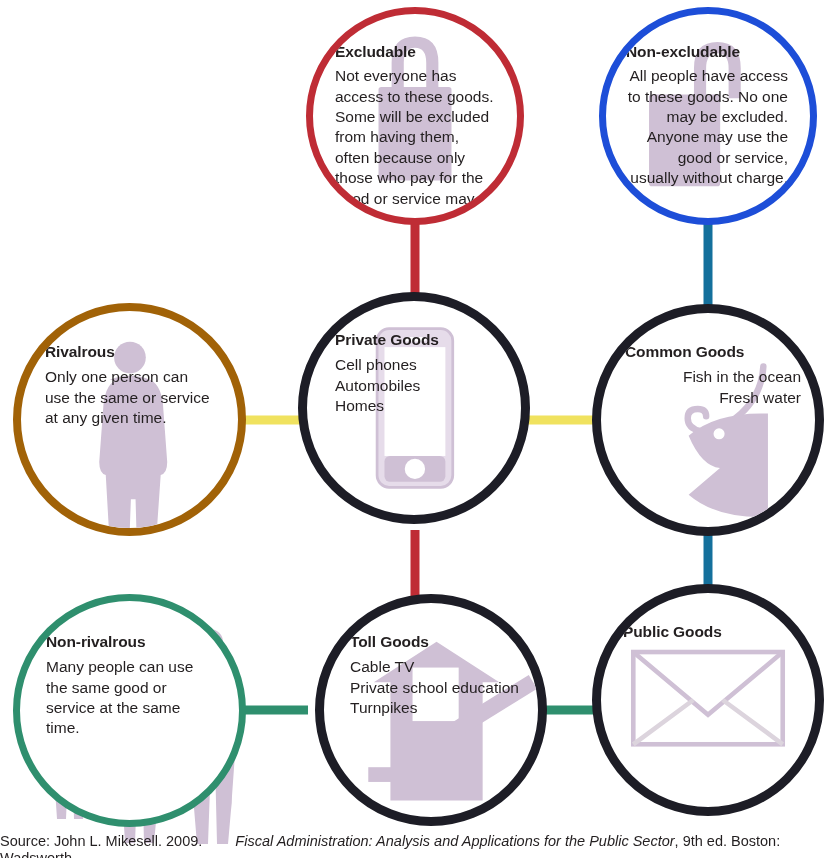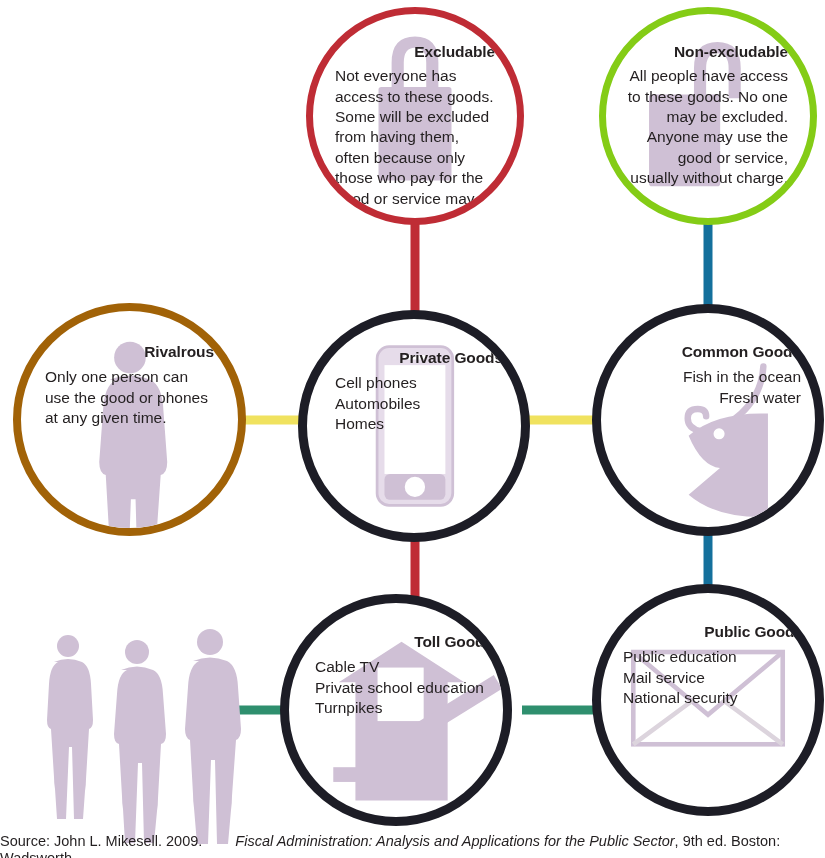--- a/index.html
+++ b/index.html
@@ -21,67 +21,67 @@
   .node .art{
     position:absolute;left:0;top:0;width:100%;height:100%;
     pointer-events:none;
   }
   .node .content{
     position:absolute;left:0;top:0;width:100%;height:100%;
     box-sizing:border-box;
     z-index:3;
   }
   .node .title{
-    text-align:right;
+    text-align:left;
     font-weight:bold;
     font-size:15.5px;
     line-height:1.1;
     letter-spacing:-0.1px;
     color:#231f20;
   }
   .node .body{
     font-size:15.5px;
     line-height:1.32;
     color:#231f20;
     white-space:pre-line;
   }
 
   
   .ring-red{border:7px solid #bf2c35;}
-  .ring-blue{border:7px solid #84cc16;}
+  .ring-blue{border:7px solid #1d4ed8;}
   .ring-yellow{border:8px solid #a16207;}
   .ring-green{border:7px solid #2f8f6e;}
   .ring-dark{border:9px solid #1d1d26;}
 
   
   #n-excludable{left:306px;top:7px;width:218px;height:218px;}
   #n-excludable .content{padding:29px 22px 0 22px;}
   #n-excludable .body{margin-top:6px;}
 
   #n-nonexcludable{left:599px;top:7px;width:218px;height:218px;}
   #n-nonexcludable .content{padding:29px 22px 0 20px;}
   #n-nonexcludable .body{margin-top:6px;text-align:right;}
 
   #n-rivalrous{left:13px;top:303px;width:233px;height:233px;}
   #n-rivalrous .content{padding:32px 24px 0 24px;}
   #n-rivalrous .body{margin-top:7px;}
 
-  #n-private{left:298px;top:310px;width:232px;height:232px;}
+  #n-private{left:298px;top:292px;width:232px;height:232px;}
   #n-private .content{padding:30px 18px 0 28px;}
   #n-private .body{margin-top:7px;}
 
   #n-common{left:592px;top:304px;width:232px;height:232px;}
   #n-common .content{padding:30px 14px 0 24px;}
   #n-common .body{margin-top:7px;text-align:right;}
 
   #n-nonrivalrous{left:13px;top:594px;width:233px;height:233px;}
   #n-nonrivalrous .content{padding:32px 22px 0 26px;}
   #n-nonrivalrous .body{margin-top:7px;}
 
-  #n-toll{left:280px;top:594px;width:232px;height:232px;}
+  #n-toll{left:315px;top:594px;width:232px;height:232px;}
   #n-toll .content{padding:30px 10px 0 26px;}
   #n-toll .body{margin-top:7px;}
 
   #n-public{left:592px;top:584px;width:232px;height:232px;}
   #n-public .content{padding:30px 12px 0 22px;}
   #n-public .body{margin-top:7px;}
 
   
   .bleed{position:absolute;z-index:0;pointer-events:none;}
 
@@ -155,21 +155,21 @@
 
   <div class="node ring-yellow" id="n-rivalrous">
     <svg class="art" viewBox="0 0 233 233">
       <g fill="#cfc0d5">
         <path d="M100 50 a17 17 0 1 1 34 0 a17 17 0 1 1 -34 0 z"></path>
         <path d="M95 74 q22 -9 44 0 q13 6 14 34 l4 54 q0 12 -7 14 l-5 72 q0 9 -1 18 l-4 44 h-14 l-3 -108 h-5 l-4 108 h-14 l-4 -46 q-1 -9 -1 -18 l-4 -70 q-7 -2 -7 -14 l4 -54 q1 -28 14 -34 z"></path>
       </g>
     </svg>
     <div class="content">
       <div class="title">Rivalrous</div>
-      <div class="body">Only one person can use the good or phones at any given time.</div>
+      <div class="body">Only one person can use the same or service at any given time.</div>
     </div>
   </div>
 
   <div class="node ring-dark" id="n-private">
     <svg class="art" viewBox="0 0 232 232">
       <g>
         <rect x="76" y="30" width="82" height="172" rx="13" fill="#e6dcea" stroke="#cfc0d5" stroke-width="3"></rect>
         <rect x="84" y="50" width="66" height="118" fill="#ffffff"></rect>
         <rect x="105" y="39" width="24" height="5" rx="2.5" fill="#ffffff"></rect>
         <rect x="84" y="168" width="66" height="28" rx="6" fill="#cfc0d5"></rect>
@@ -192,20 +192,26 @@
         <circle cx="128" cy="131" r="6" fill="#ffffff"></circle>
       </g>
     </svg>
     <div class="content">
       <div class="title">Common Goods</div>
       <div class="body">Fish in the ocean
 Fresh water</div>
     </div>
   </div>
 
+  <div class="node ring-green" id="n-nonrivalrous">
+    <div class="content">
+      <div class="title">Non-rivalrous</div>
+      <div class="body">Many people can use the same good or service at the same time.</div>
+    </div>
+  </div>
 
   <div class="node ring-dark" id="n-toll">
     <svg class="art" viewBox="0 0 232 232">
       <g fill="#cfc0d5">
         <path d="M122 42 l68 44 h-18 l0 128 h-100 l0 -128 h-18 z"></path>
         <rect x="96" y="70" width="50" height="58" fill="#ffffff"></rect>
         <path d="M138 130 l84 -52 l9 15 l-84 52 z"></path>
         <rect x="48" y="178" width="82" height="16"></rect>
       </g>
     </svg>
@@ -220,21 +226,18 @@
   <div class="node ring-dark" id="n-public">
     <svg class="art" viewBox="0 0 232 232">
       <g fill="none" stroke="#cfc0d5" stroke-width="5">
         <rect x="35" y="64" width="162" height="100"></rect>
         <path d="M35 64 L116 132 L197 64"></path>
         <path d="M35 164 L100 116 M197 164 L132 116" stroke="#dcd4dd"></path>
       </g>
     </svg>
     <div class="content">
       <div class="title">Public Goods</div>
-      <div class="body">Public education
-Mail service
-National security</div>
     </div>
   </div>
 
   <div class="source"><span>Source: John L. Mikesell. 2009. </span><i>Fiscal Administration: Analysis and Applications for the Public Sector</i><span>, 9th ed. Boston: Wadsworth.</span></div>
 
 </div>
 
 </body></html>

